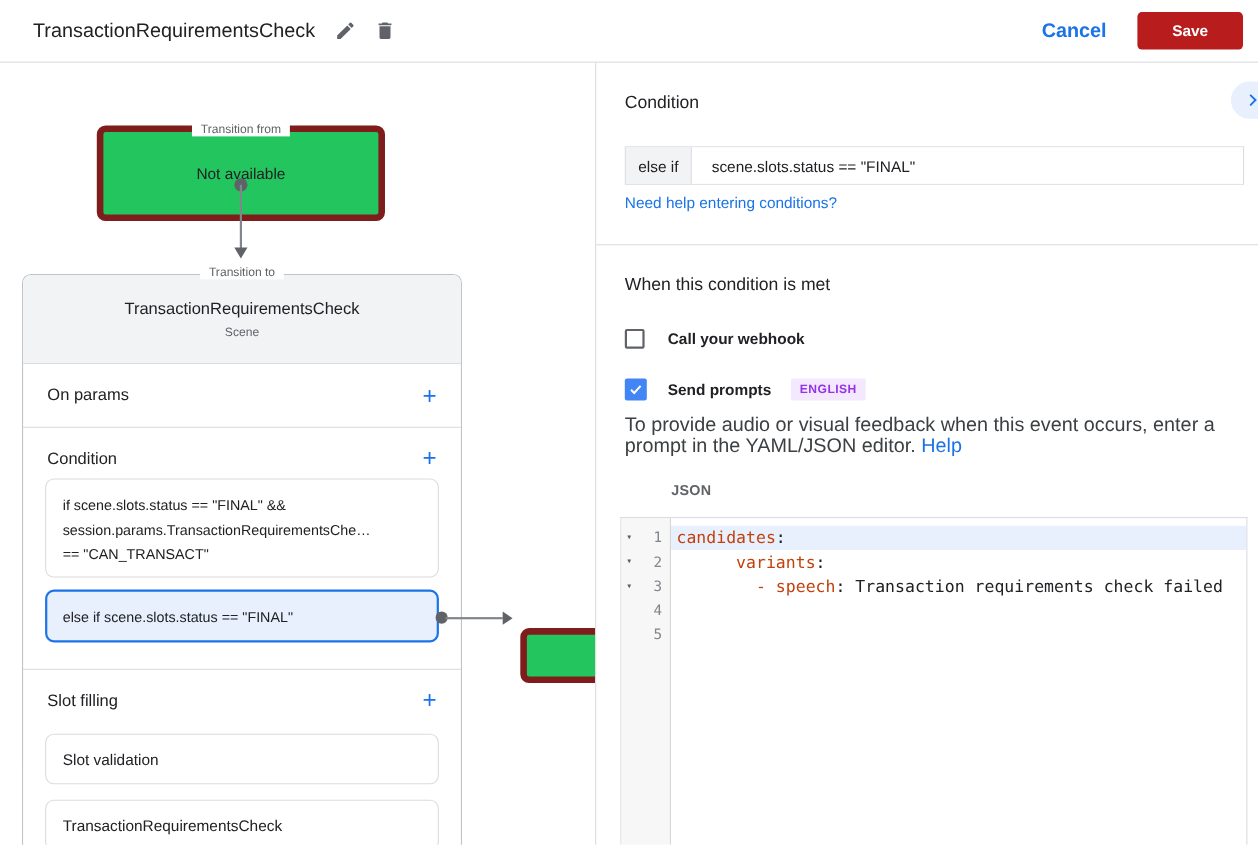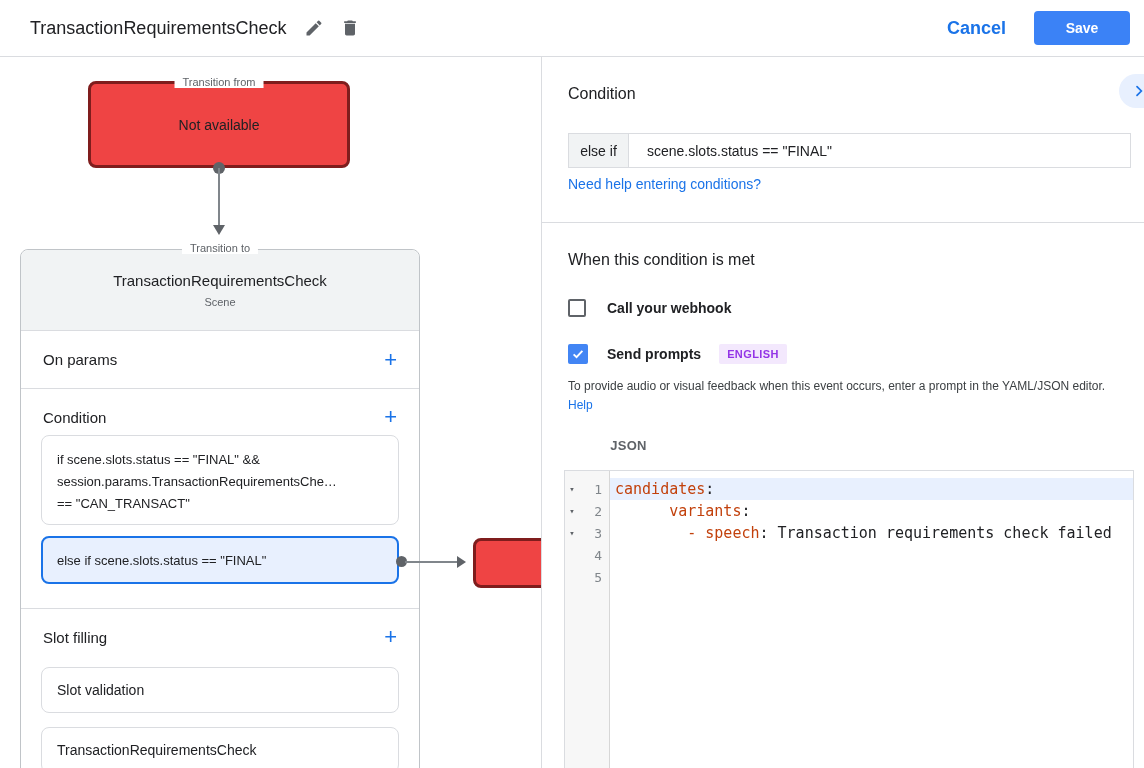--- a/index.html
+++ b/index.html
@@ -11,32 +11,32 @@
     border-bottom:1px solid #dadce0; display:flex; align-items:center;
     padding:0 14px 0 30px; background:#fff; z-index:30; }
   .topbar-title { font-size:18px; color:#202124; }
   .icon-btn { width:36px; height:36px; border:none; background:transparent;
     display:flex; align-items:center; justify-content:center; cursor:pointer; }
   .icon-btn svg { width:20px; height:20px; fill:#5f6368; }
   .pencil-btn { margin-left:10px; }
   .spacer { flex:1; }
   .cancel-link { font-size:18px; font-weight:700; color:#1a73e8; background:none;
     border:none; margin-right:28px; cursor:pointer; }
-  .save-btn { width:96px; height:34px; background:#3b82f6; color:#fff;
+  .save-btn { width:96px; height:34px; background:#b91c1c; color:#fff;
     font-size:14px; font-weight:700; border:none; border-radius:4px; cursor:pointer; }
 
   
   .left-pane { position:absolute; left:0; top:57px; width:541px; height:711px;
     background:#fff; overflow:hidden; }
   .right-pane { position:absolute; left:541px; top:57px; width:603px; height:711px;
     background:#fff; border-left:1px solid #dadce0; overflow:hidden; z-index:20; }
 
   
-  .node-box { position:absolute; background:#ef4444; border:3px solid #7f1d1d;
-    border-radius:8px; }
+  .node-box { position:absolute; background:#22c55e; border:6px solid #7f1d1d;
+    border-radius:8px;margin-top:33px; }
   .legend { position:absolute; top:-8px; left:50%; transform:translateX(-50%);
     background:#fff; padding:0 8px; font-size:11px; color:#5f6368; white-space:nowrap; }
   .tf-box { left:88px; top:24px; width:262px; height:87px; }
   .tf-content { width:100%; height:100%; display:flex; align-items:center;
     justify-content:center; font-size:14px; color:#202124; }
 
   .conn-dot { position:absolute; width:12px; height:12px; border-radius:50%;
     background:#5f6368; }
   .conn-line-v { position:absolute; width:2px; background:#80868b; }
   .arrow-down { position:absolute; width:0; height:0;
@@ -98,21 +98,21 @@
   .checkbox { width:18px; height:18px; border:2px solid #5f6368; border-radius:2px;
     background:#fff; cursor:pointer; flex:none; }
   .checkbox.checked { border:none; background:#4285f4; width:20px; height:20px;
     display:flex; align-items:center; justify-content:center; }
   .checkbox.checked svg { width:14px; height:14px; }
   .check-label { font-size:14px; font-weight:700; color:#202124; margin-left:21px; }
   .lang-badge { margin-left:18px; background:#f3e8fd; color:#9334e6; font-size:11px;
     font-weight:700; letter-spacing:.4px; padding:4px 8px; border-radius:2px; }
 
   .helper-text { position:absolute; left:26px; top:320px; width:565px;
-    font-size:12px; line-height:19px; color:#3c4043; }
+    font-size:18px; line-height:19px; color:#3c4043; }
   .helper-link { color:#1a73e8; cursor:pointer; }
 
   .tabs { position:absolute; left:26px; top:373px; display:flex; }
   .tab { width:121px; height:30px; display:flex; align-items:center;
     justify-content:center; font-size:13px; font-weight:700; letter-spacing:.3px;
     color:#5f6368; cursor:pointer; }
   .tab.active { background:#e8f0fe; color:#1a73e8; }
 
   
   .editor { position:absolute; left:22px; top:413px; width:570px; height:298px;

